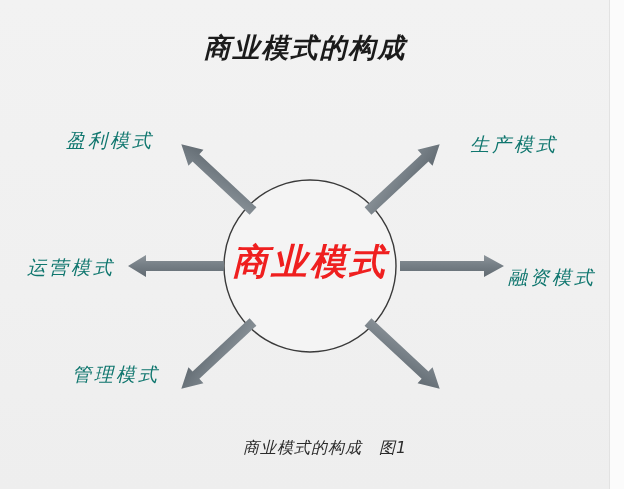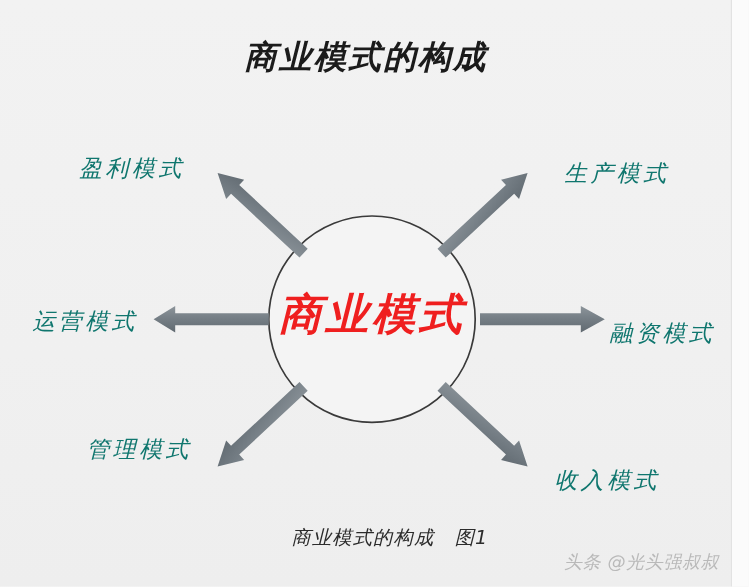--- a/index.html
+++ b/index.html
@@ -154,21 +154,19 @@
     <g transform="rotate(43 368 322)">
       <polygon fill="url(#shaftGradD)" points="0,-5 0,5 78,5 78,11 98,0 78,-11 78,-5" transform="translate(368,322)"></polygon>
     </g>
   </svg>
 
   <div class="label" id="label-profit">盈利模式</div>
   <div class="label" id="label-production">生产模式</div>
   <div class="label" id="label-operation">运营模式</div>
   <div class="label" id="label-management">管理模式</div>
   <div class="label" id="label-financing">融资模式</div>
-  <div class="label" id="label-income">收入模式</div>
 
   <div id="center-text">商业模式</div>
 
   <div id="caption">商业模式的构成　图1</div>
 
-  <div id="watermark">头条 @光头强叔叔</div>
 
 </div>
 
 </body></html>

